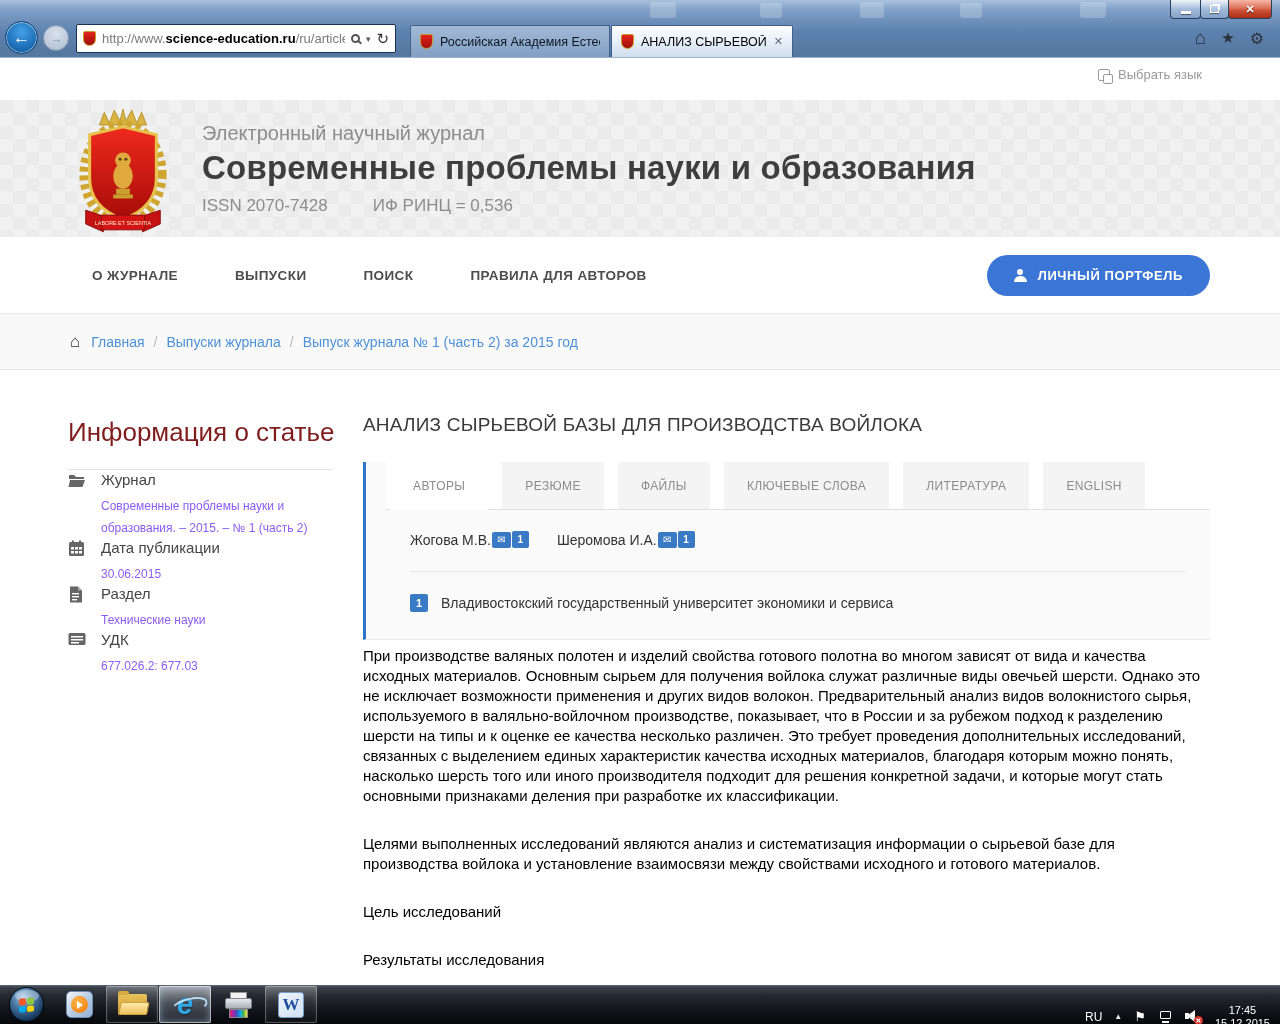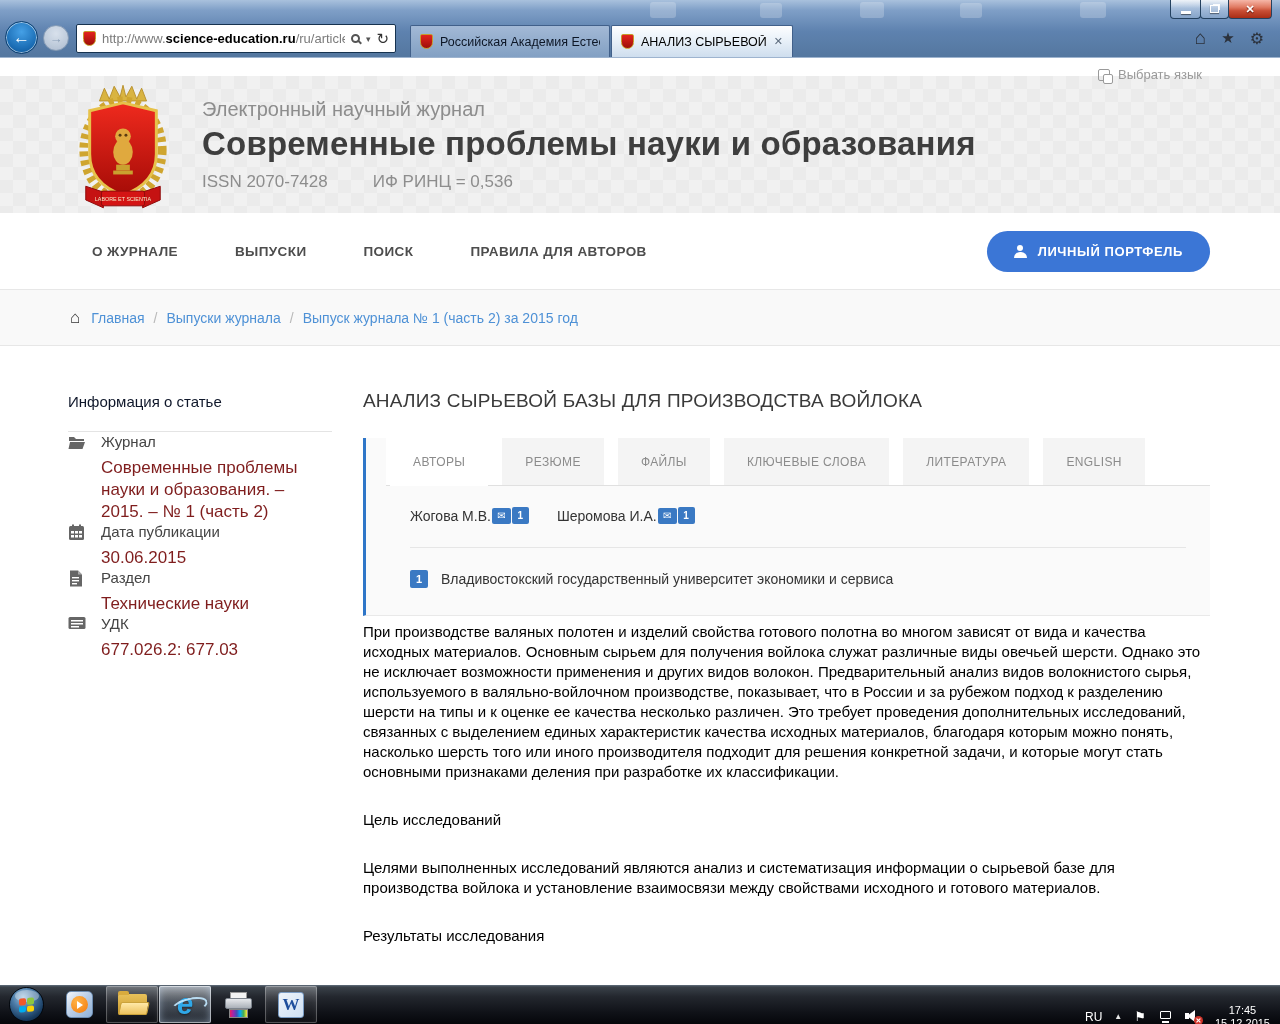--- a/index.html
+++ b/index.html
@@ -46,21 +46,21 @@
   .btab .btitle{ flex:1; white-space:nowrap; overflow:hidden; }
   .btab .bclose{ color:#5c6b7d; font-size:11px; }
 
   .chrome-right{ position:absolute; top:27px; right:16px; display:flex; gap:15px; align-items:center; color:#2b313b; }
   .icn-home{ font-size:19px; } .icn-star{ font-size:15px; } .icn-gear{ font-size:16px; }
 
   
   .viewport{ position:absolute; top:57px; left:0; width:1280px; height:928px; background:#fff;
     border-top:1px solid #9eb4cf; overflow:hidden; }
 
-  .langbar{ height:18px; position:relative; }
+  .langbar{ height:42px; position:relative; }
   .translate{ position:absolute; right:78px; top:9px; display:flex; align-items:center; gap:8px; color:#9a9a9a; font-size:13px; }
   .translate-icon{ width:12px; height:12px; border:1px solid #9a9a9a; border-radius:2px; position:relative; }
   .translate-icon::after{ content:""; position:absolute; right:-4px; bottom:-4px; width:8px; height:8px;
     border:1px solid #9a9a9a; background:#fff; border-radius:2px; }
 
   .site-header{ height:137px; display:flex; padding-left:74px; background-color:#ebebeb;
     background-image:
       linear-gradient(45deg,#f1f1f1 25%,transparent 25%,transparent 75%,#f1f1f1 75%),
       linear-gradient(45deg,#f1f1f1 25%,transparent 25%,transparent 75%,#f1f1f1 75%);
     background-size:26px 26px; background-position:0 0,13px 13px; }
@@ -80,27 +80,27 @@
   .person-icon::after{ content:""; position:absolute; bottom:0; left:0; width:13px; height:6px; background:#fff; border-radius:6px 6px 0 0; }
 
   .breadcrumb-band{ height:57px; background:#f9f9f9; border-top:1px solid #e7e7e7; border-bottom:1px solid #e7e7e7;
     display:flex; align-items:center; padding-left:70px; font-size:14px; }
   .bc-home{ color:#333; font-size:17px; margin-right:11px; font-weight:bold; }
   .bc-link{ color:#4e91d6; cursor:pointer; }
   .bc-sep{ color:#b9b9b9; margin:0 9px; }
 
   .main{ display:flex; height:621px; }
   .sidebar{ width:363px; flex:none; padding:47px 0 0 68px; }
-  .sidebar-title{ font-size:15px; font-weight:400; color:#0f172a; }
+  .sidebar-title{ font-size:26px; font-weight:400; color:#7f1d1d; }
   .sidebar-divider{ margin-top:21px; border-bottom:1px solid #e4e4e4; width:264px; }
   .info-list{ margin-top:1px; }
   .info-item{ display:flex; }
   .info-icon{ width:18px; flex:none; margin-right:15px; padding-top:1px; }
   .info-label{ font-size:15px; color:#454545; }
-  .info-value{ font-size:17px; color:#7f1d1d; line-height:22px; margin-top:7px; width:212px; }
+  .info-value{ font-size:12px; color:#8b5cf6; line-height:22px; margin-top:7px; width:212px; }
 
   .article{ flex:1; padding:44px 70px 0 0; }
   .article-title{ font-size:19px; font-weight:400; color:#3a3a3a; letter-spacing:.2px; }
   .tab-panel{ margin-top:26px; border-left:3px solid #2f76c8; background:#fafafa; border-bottom:1px solid #e9e9e9;padding-left:20px; }
   .article-tabs{ display:flex; height:48px; border-bottom:1px solid #e0e0e0; background:#fff; padding-left:4px; }
   .article-tab{ padding:0 23px; line-height:48px; font-size:12px; color:#8b8b8b; letter-spacing:.4px;
     background:#f4f4f4; margin-right:14px; white-space:nowrap; cursor:pointer; }
   .article-tab.active{ background:#fff; position:relative; }
   .article-tab.active::after{ content:""; position:absolute; left:0; right:0; bottom:-1px; height:1px; background:#fff; }
   .authors-row{ display:flex; align-items:center; gap:28px; padding:21px 24px; }
@@ -393,22 +393,22 @@
         <div class="panel-divider"></div>
 
         <div class="affil-row">
           <span class="affil-badge">1</span>
           <span class="affil-name">Владивостокский государственный университет экономики и сервиса</span>
         </div>
       </div>
 
       <div class="article-body">
         <p>При производстве валяных полотен и изделий свойства готового полотна во многом зависят от вида и качества исходных материалов. Основным сырьем для получения войлока служат различные виды овечьей шерсти. Однако это не исключает возможности применения и других видов волокон. Предварительный анализ видов волокнистого сырья, используемого в валяльно-войлочном производстве, показывает, что в России и за рубежом подход к разделению шерсти на типы и к оценке ее качества несколько различен. Это требует проведения дополнительных исследований, связанных с выделением единых характеристик качества исходных материалов, благодаря которым можно понять, насколько шерсть того или иного производителя подходит для решения конкретной задачи, и которые могут стать основными признаками деления при разработке их классификации.</p>
+        <p>Целями выполненных исследований являются анализ и систематизация информации о сырьевой базе для производства войлока и установление взаимосвязи между свойствами исходного и готового материалов.</p>
         <p>Цель исследований</p>
-        <p>Целями выполненных исследований являются анализ и систематизация информации о сырьевой базе для производства войлока и установление взаимосвязи между свойствами исходного и готового материалов.</p>
         <p>Результаты исследования</p>
       </div>
     </div>
 
   </div>
 </div>
 
 <div class="taskbar">
   <div class="start-orb">
     <span class="flag">

